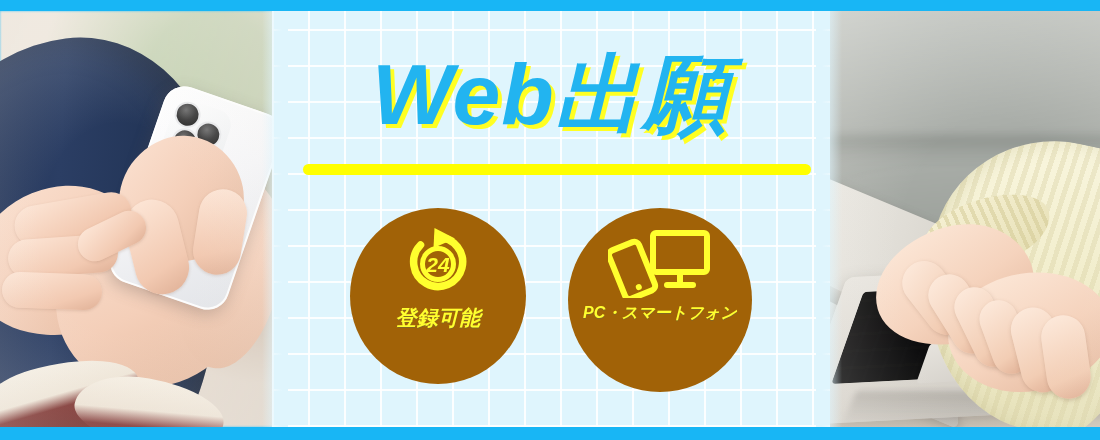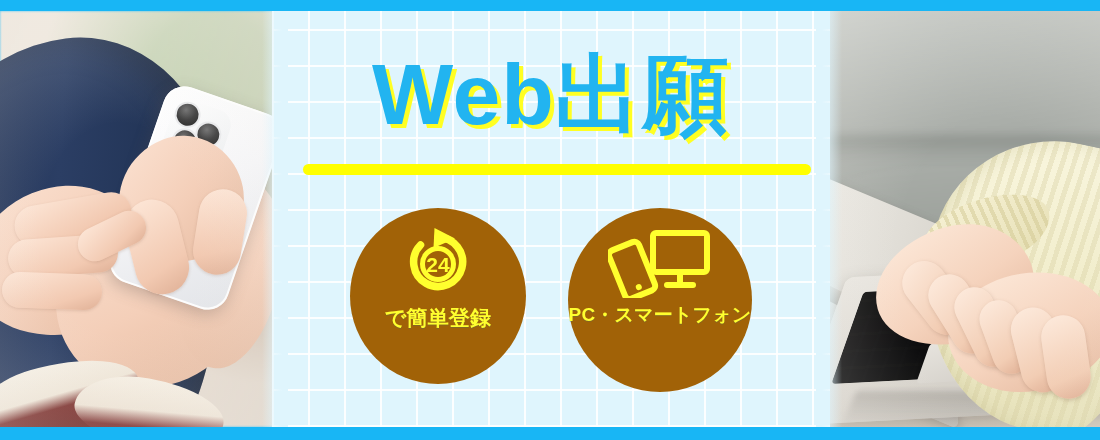--- a/index.html
+++ b/index.html
@@ -9,20 +9,21 @@
     -webkit-font-smoothing:antialiased;
   }
 
   
   .banner{
     position:relative;
     width:1100px;
     height:440px;
     overflow:hidden;
     background:#18b6f5;
+    font-style:italic;
   }
 
   
   .rail{
     position:absolute; left:0; width:100%;
     background:#18b6f5;
     z-index:7;
   }
   .rail.top   { top:0;    height:11px; }
   .rail.bottom{ bottom:0; height:13px; }
@@ -322,21 +323,21 @@
   .badge-text{
     margin-top:4px;
     text-align:center;
     color:#ffff2e;
     font-weight:bold;
     font-size:21px;
     line-height:1.12;
     letter-spacing:.01em;
     text-shadow:0 1px 0 rgba(0,120,170,.18);
   }
-  .badge-2 .badge-text{ font-size:19px; line-height:1.14; margin-top:2px; }
+  .badge-2 .badge-text{ font-size:16px; line-height:1.14; margin-top:2px; }
   .badge-text span{ display:block; white-space:nowrap; }
 </style>
 </head>
 <body>
 
 <div class="banner">
 
   <div class="rail top"></div>
 
   <div class="photo photo-left">
@@ -409,21 +410,21 @@
     <div class="badge badge-1">
       <span class="badge-icon">
         <svg width="78" height="72" viewBox="0 0 78 72" aria-hidden="true">
           <path d="M39 11.5 A24.5 24.5 0 1 1 21.5 19" fill="none" stroke="#ffff2e" stroke-width="7.5" stroke-linecap="round"></path>
           <polygon points="35.5,2 56,12.5 34.5,22" fill="#ffff2e"></polygon>
           <circle cx="39" cy="38" r="15.5" fill="none" stroke="#ffff2e" stroke-width="5"></circle>
           <text x="39" y="46" text-anchor="middle" font-family="Liberation Sans, sans-serif" font-size="21" font-weight="bold" fill="#ffff2e">24</text>
         </svg>
       </span>
       <div class="badge-text">
-        <span>で簡単登録</span>
+        <span>登録可能</span>
       </div>
     </div>
 
     <div class="badge badge-2">
       <span class="badge-icon">
         <svg width="104" height="70" viewBox="0 0 104 70" aria-hidden="true">
           <g>
             <rect x="45" y="5" width="54" height="39" rx="3" fill="none" stroke="#ffff2e" stroke-width="6"></rect>
             <rect x="69" y="44" width="6" height="11" fill="#ffff2e"></rect>
             <rect x="56" y="54" width="32" height="6" rx="3" fill="#ffff2e"></rect>

